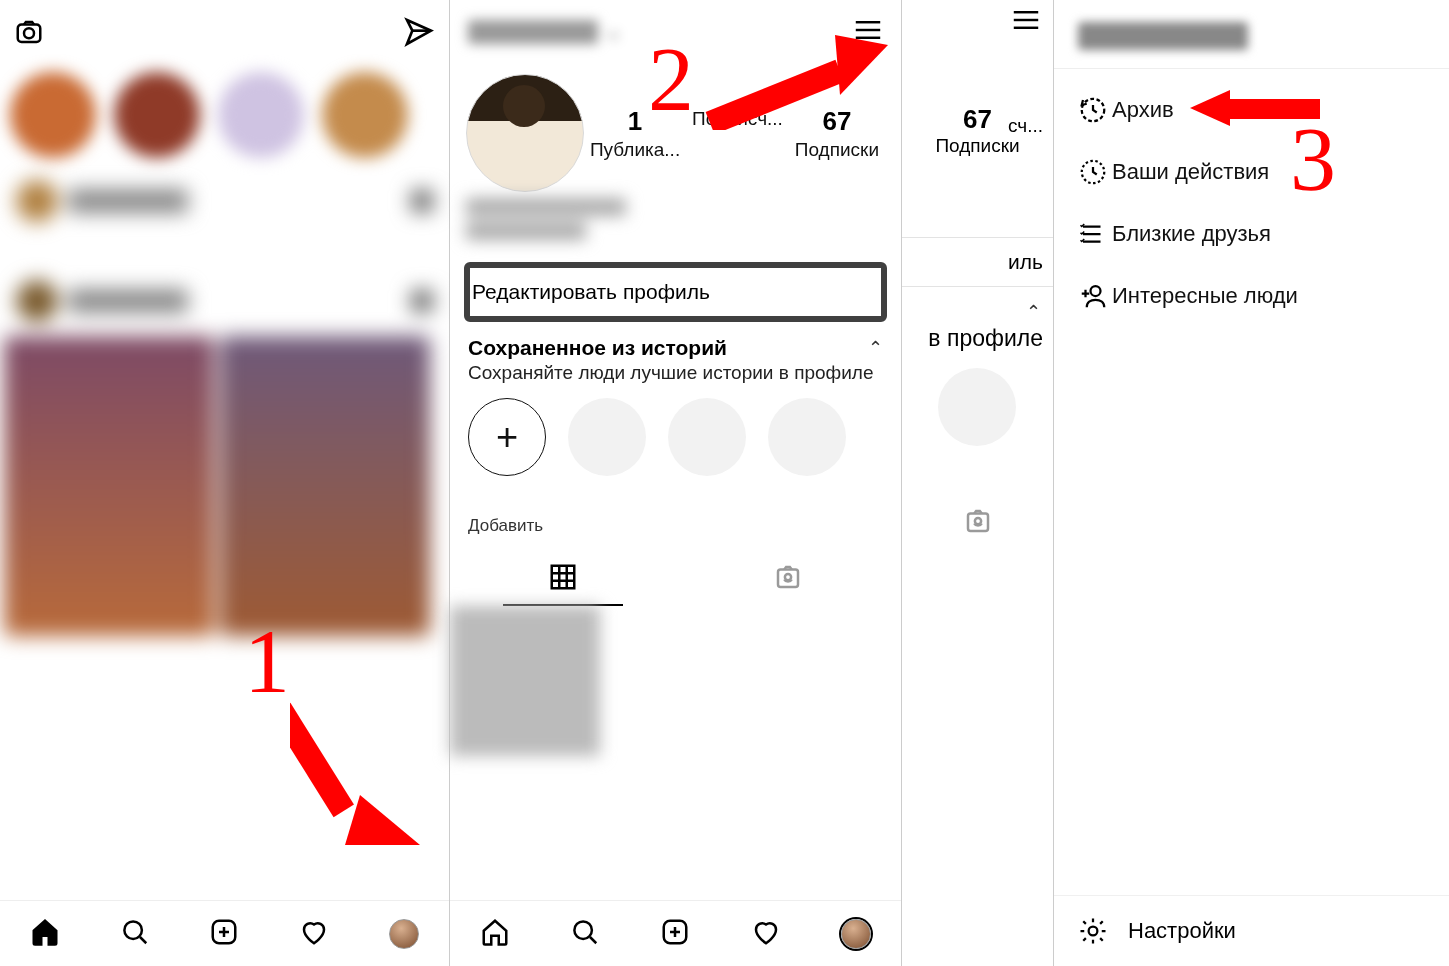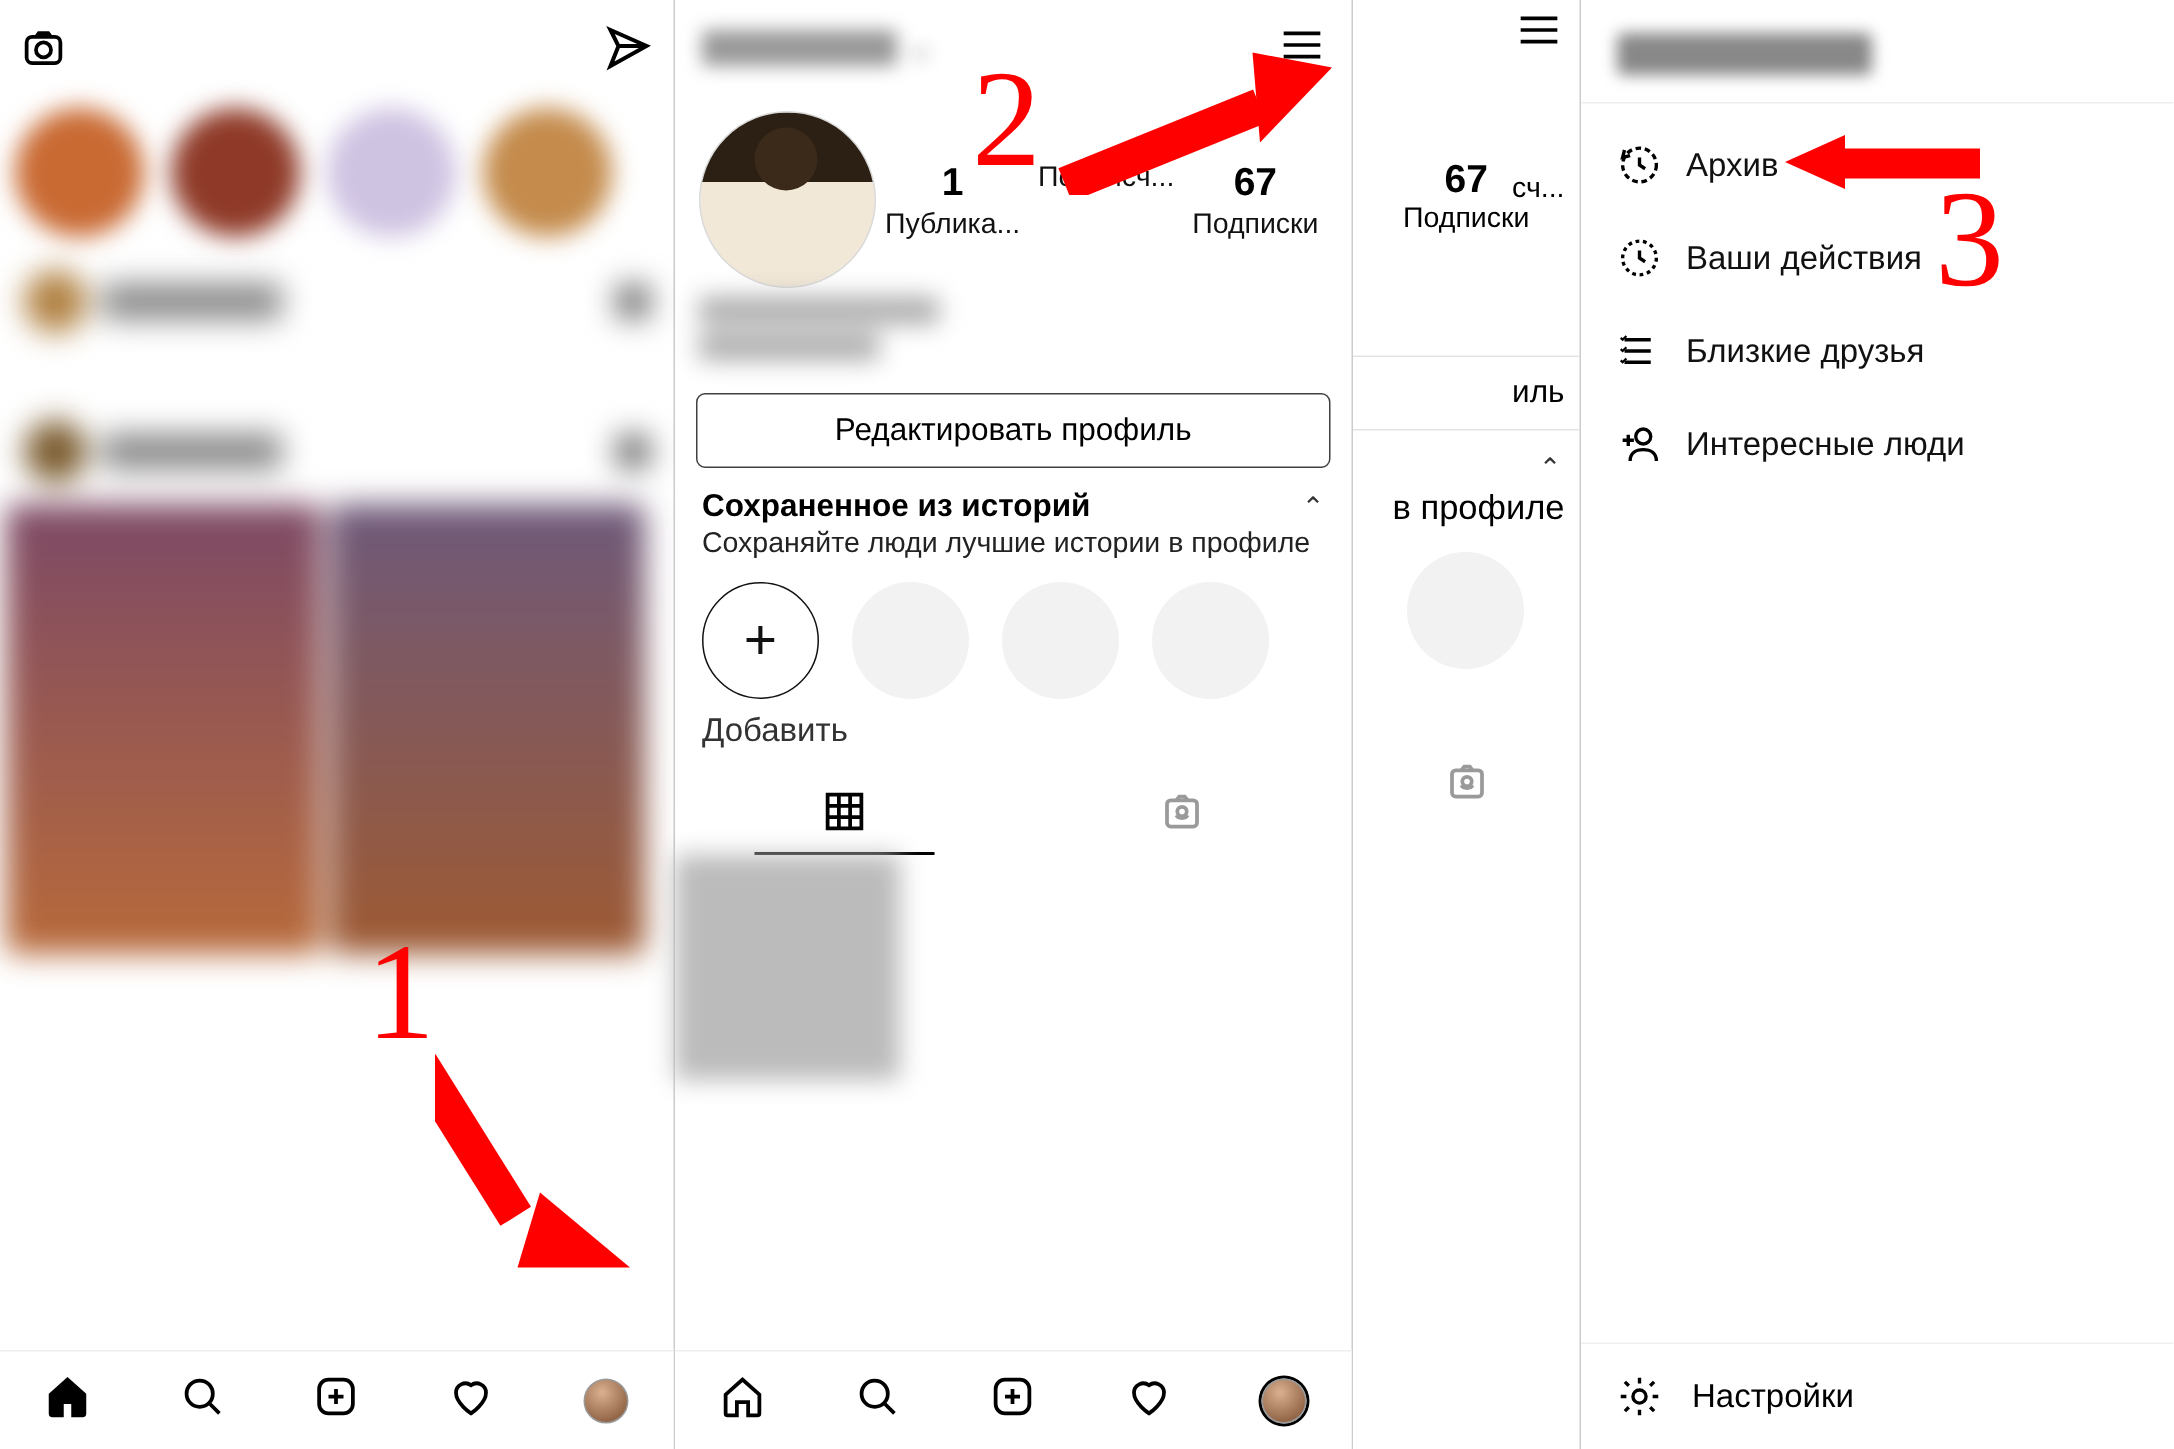--- a/index.html
+++ b/index.html
@@ -37,29 +37,29 @@
   .chev { font-size:18px; color:#111; }
   .ham svg { width:30px; height:20px; }
   .p2-stats { display:flex; align-items:center; padding: 10px 16px 0; }
   .avatar-lg { width:118px; height:118px; border-radius:50%; border:1px solid #d9d9d9; overflow:hidden; flex:0 0 auto; background: linear-gradient(#2c2014 0 40%, #f2e8d8 40% 100%); position:relative; }
   .avatar-lg::after{ content:""; position:absolute; top:10px; left:36px; width:42px; height:42px; background:#3b2a1a; border-radius:50%; }
   .stats { flex:1; display:flex; justify-content:space-around; text-align:center; }
   .stat .n { font-size:26px; font-weight:600; }
   .stat .l { font-size:19px; color:#111; margin-top:2px; }
   .p2-bio { height:56px; margin:6px 16px 0; filter: blur(8px); }
   .p2-bio .ln { height:18px; background:#aaa; border-radius:3px; margin-bottom:6px; width:160px; }
-  .edit-btn { margin: 8px 14px 0; border:1px solid #404040; border-radius:6px; text-align:center; padding:12px 2px; font-size:21px; font-weight:500; }
+  .edit-btn { margin: 8px 14px 0; border:6px solid #404040; border-radius:6px; text-align:left; padding:12px 2px; font-size:21px; font-weight:500; }
   .hl-header { display:flex; align-items:center; justify-content:space-between; padding: 14px 18px 0; }
   .hl-title { font-size:21px; font-weight:600; }
   .hl-arrow { font-size:18px; color:#333; }
   .hl-sub { padding: 2px 18px 0; font-size:19px; color:#222; }
   .hl-row { display:flex; gap:22px; padding: 14px 18px 4px; }
   .hl-circle { width:78px; height:78px; border-radius:50%; background:#f2f2f2; }
   .hl-add { border:1px solid #111; background:#fff; display:flex; align-items:center; justify-content:center; font-size:38px; color:#111; }
-  .hl-label { font-size:22px; color:#333; padding: 4px 18px; }
+  .hl-label { font-size:17px; color:#333; padding: 4px 18px; margin-top: 32px; }
   .tabs { display:flex; height:58px; margin-top:8px; }
   .tab { flex:1; display:flex; align-items:center; justify-content:center; }
   .tab.active { position:relative; }
   .tab.active::after { content:""; position:absolute; bottom:0; left:50%; transform:translateX(-50%); width:120px; height:2px; background:#000; }
   .tab svg { width:30px; height:30px; stroke:#000; fill:none; stroke-width:2; }
   .tab.inactive svg { stroke:#9a9a9a; }
   .post-grid { display:flex; flex-wrap:wrap; }
   .post-tile { width:150px; height:150px; background:#bbb; filter: blur(8px); }
   .p2-nav { position:absolute; bottom:0; left:0; right:0; height:66px; display:flex; align-items:center; justify-content:space-around; border-top:1px solid #eee; background:#fff; }
   .p2-nav .nav-ico svg { fill:none; }
@@ -76,21 +76,21 @@
   .p3-sub { text-align:right; font-size:23px; padding:2px 10px; }
   .p3-circle { width:78px; height:78px; border-radius:50%; background:#f2f2f2; margin:14px 0 0 36px; }
   .p3-tab { display:flex; justify-content:center; margin-top:60px; }
   .p3-tab svg { width:30px; height:30px; stroke:#9a9a9a; fill:none; stroke-width:2; }
 
   
   .p4 { padding: 0 0 0 0; }
   .p4-user { padding: 22px 24px 18px; border-bottom:1px solid #eee; }
   .p4-user .blurname { width:170px; height:28px; background:#888; border-radius:4px; filter: blur(5px); }
   .menu { padding: 10px 0; }
-  .menu-item { display:flex; align-items:center; gap:16px; padding: 16px 24px; font-size:22px; color:#111; }
+  .menu-item { display:flex; align-items:center; gap:4px; padding: 16px 24px; font-size:22px; color:#111; }
   .menu-item svg { width:30px; height:30px; stroke:#000; fill:none; stroke-width:1.8; }
   .p4-footer { position:absolute; bottom:0; left:0; right:0; padding: 20px 24px; display:flex; align-items:center; gap:20px; font-size:22px; border-top:1px solid #f0f0f0; }
   .p4-footer svg { width:30px; height:30px; stroke:#000; fill:none; stroke-width:1.8; }
 
   
   .anno { position:absolute; pointer-events:none; }
   .anno-num { font-family: Georgia, 'Times New Roman', serif; font-size: 92px; color:#f00; font-weight:400; }
   .arrow { position:absolute; }
   .arrow svg polygon, .arrow svg rect { fill:#f00; }
 </style>

